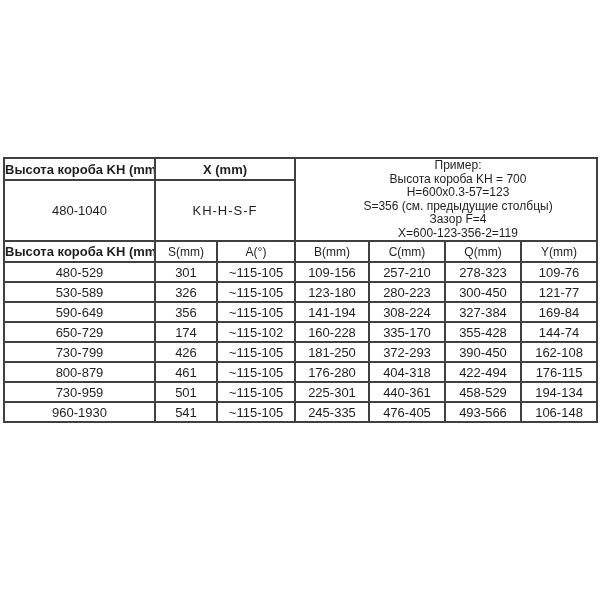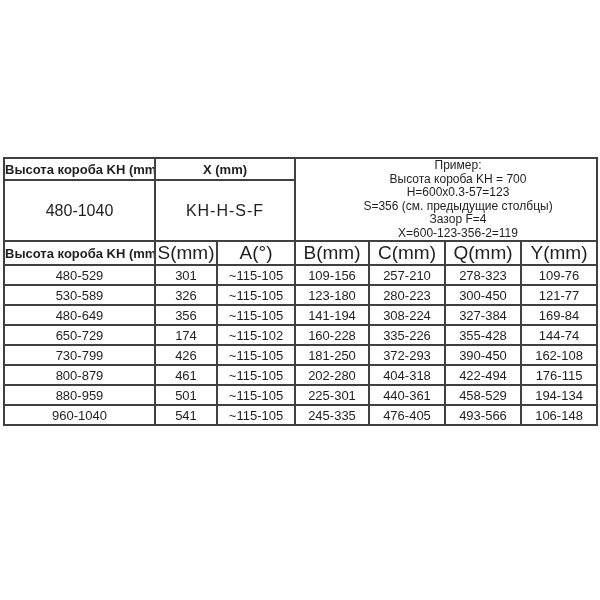--- a/index.html
+++ b/index.html
@@ -24,37 +24,37 @@
     text-align: center;
     vertical-align: middle;
     padding: 0;
     font-weight: normal;
     overflow: hidden;
     white-space: nowrap;
   }
 
   
   tr.r-top-head th { height: 21px; font-size: 13px; font-weight: bold; }
-  tr.r-top-val td.big { height: 58px; font-size: 16px; border-radius: 24px; }
+  tr.r-top-val td.big { height: 58px; font-size: 13px; border-radius: 24px; }
   td.x-val { letter-spacing: 1px; }
 
   td.example {
     text-align: left;
     padding-left: 18px;
     vertical-align: middle;
   }
   td.example .ex-line {
     font-size: 12px;
     line-height: 13.5px;
     white-space: nowrap;
     padding-left: 24px;
   }
 
   
-  tr.r-head2 th { height: 21px; font-size: 19px; }
+  tr.r-head2 th { height: 21px; font-size: 12px; }
   tr.r-head2 th.bold-h { font-size: 13px; font-weight: bold; }
 
   
   #data-rows td { height: 20px; font-size: 13px; }
 </style>
 </head>
 <body>
 
 <div class="page">
   <table class="spec">
@@ -107,66 +107,66 @@
         <tr>
           <td>530-589</td>
           <td>326</td>
           <td>~115-105</td>
           <td>123-180</td>
           <td>280-223</td>
           <td>300-450</td>
           <td>121-77</td>
         </tr>
         <tr>
-          <td>480-649</td>
+          <td>590-649</td>
           <td>356</td>
           <td>~115-105</td>
           <td>141-194</td>
           <td>308-224</td>
           <td>327-384</td>
           <td>169-84</td>
         </tr>
         <tr>
           <td>650-729</td>
           <td>174</td>
           <td>~115-102</td>
           <td>160-228</td>
-          <td>335-226</td>
+          <td>335-170</td>
           <td>355-428</td>
           <td>144-74</td>
         </tr>
         <tr>
           <td>730-799</td>
           <td>426</td>
           <td>~115-105</td>
           <td>181-250</td>
           <td>372-293</td>
           <td>390-450</td>
           <td>162-108</td>
         </tr>
         <tr>
           <td>800-879</td>
           <td>461</td>
           <td>~115-105</td>
-          <td>202-280</td>
+          <td>176-280</td>
           <td>404-318</td>
           <td>422-494</td>
           <td>176-115</td>
         </tr>
         <tr>
-          <td>880-959</td>
+          <td>730-959</td>
           <td>501</td>
           <td>~115-105</td>
           <td>225-301</td>
           <td>440-361</td>
           <td>458-529</td>
           <td>194-134</td>
         </tr>
         <tr>
-          <td>960-1040</td>
+          <td>960-1930</td>
           <td>541</td>
           <td>~115-105</td>
           <td>245-335</td>
           <td>476-405</td>
           <td>493-566</td>
           <td>106-148</td>
         </tr>
       </tbody>
   </table>
 </div>

